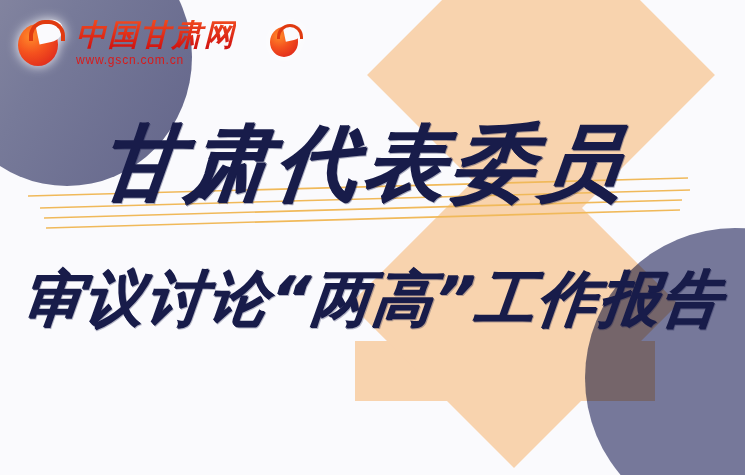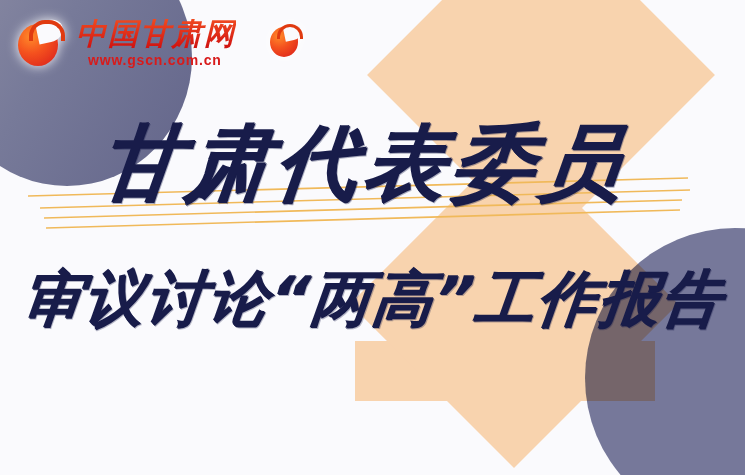--- a/index.html
+++ b/index.html
@@ -148,27 +148,26 @@
     line-height: 1;
     letter-spacing: 2px;
     color: #d81b1b;
     background: linear-gradient(180deg, #f04a20 0%, #cf1010 100%);
     -webkit-background-clip: text;
     background-clip: text;
     -webkit-text-fill-color: transparent;
     white-space: nowrap;
   }
   .brand-cn .cn-url {
-    font-size: 14px;
-    font-weight: bold;
+    font-size: 12px;
+    font-weight: normal;
     letter-spacing: .8px;
     color: #d81b1b;
     margin-top: 3px;
     white-space: nowrap;
-    margin-left: 12px;
   }
 
   .logo-mark.small {
     width: 34px; height: 40px;
     margin-left: 18px;
   }
   .logo-mark.small .blob { left: 2px; top: 4px; width: 28px; height: 30px; }
   .logo-mark.small .notch { width: 18px; height: 16px; right: 0; top: 1px; }
   .logo-mark.small .hook { left: 9px; top: 1px; width: 20px; height: 12px; border-width: 3px; }
 

